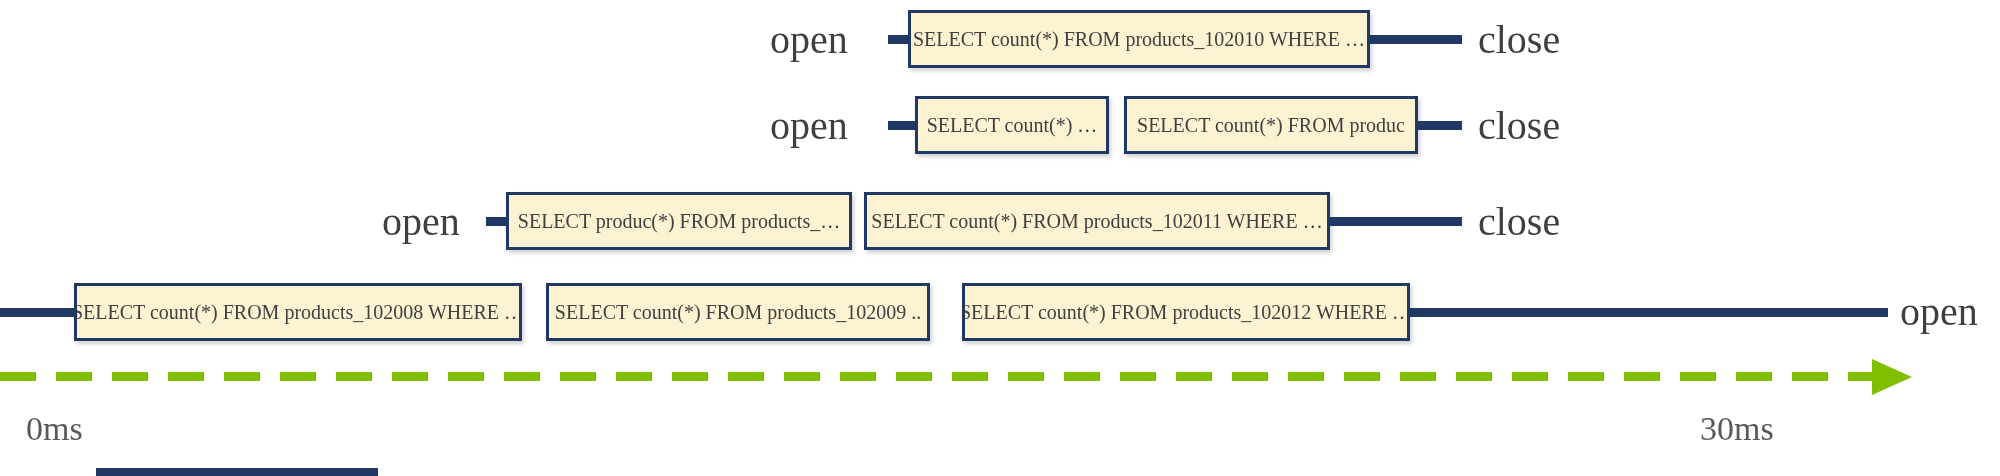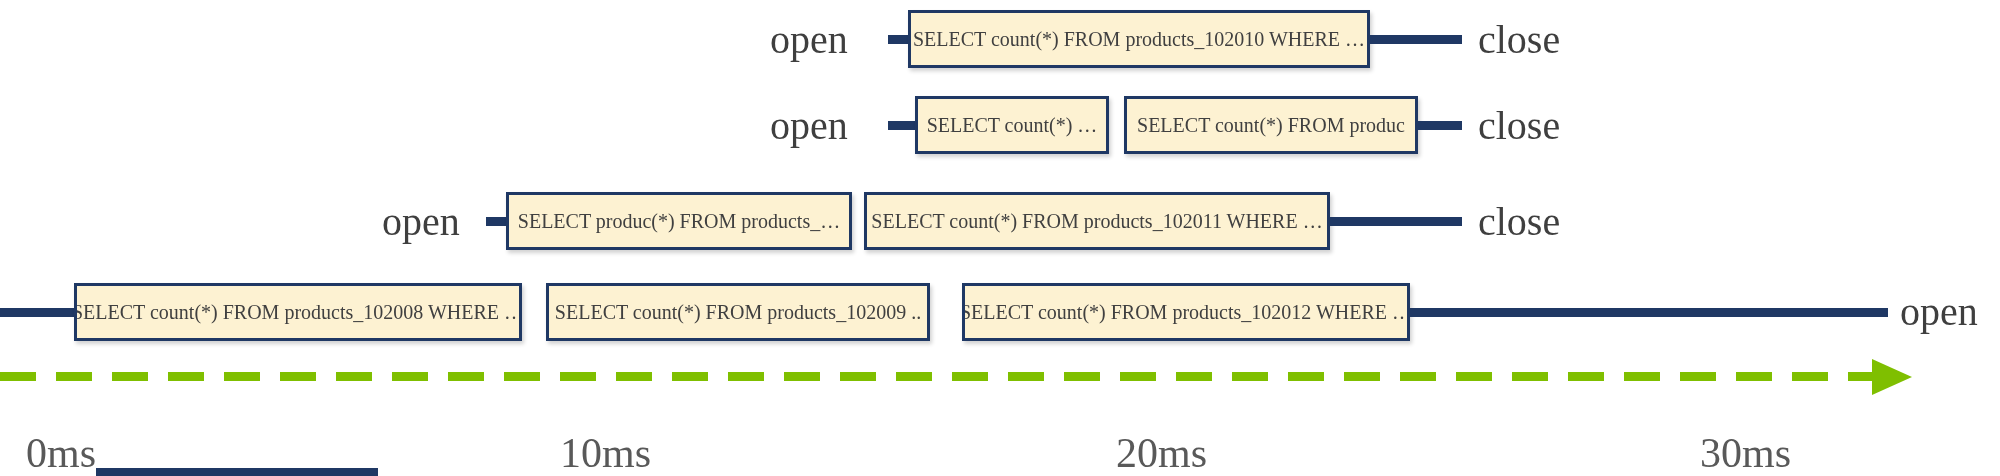--- a/index.html
+++ b/index.html
@@ -55,22 +55,22 @@
     left: 1872px;
     top: 359px;
     width: 0;
     height: 0;
     border-top: 18px solid transparent;
     border-bottom: 18px solid transparent;
     border-left: 40px solid #7fbf00;
   }
   .tick {
     position: absolute;
-    top: 432px;
-    font-size: 42px;
+    top: 412px;
+    font-size: 34px;
     color: #595959;
     white-space: nowrap;
     line-height: 1;
   }
   .bottom-bar {
     position: absolute;
     left: 96px;
     top: 468px;
     width: 282px;
     height: 8px;
@@ -122,19 +122,17 @@
   <div class="qbox" style="left:962px; top:283px; width:448px;">
     <span class="sql">SELECT count(*) FROM products_102012 WHERE …</span>
   </div>
   <div class="tl-line" style="left:1410px; top:308px; width:478px;"></div>
   <div class="end-label" style="left:1900px; top:312px;">open</div>
 
   <div class="dash-line"></div>
   <div class="arrow-head"></div>
 
   <div class="tick" style="left:26px;">0ms</div>
-  <div class="tick" style="left:560px;">10ms</div>
-  <div class="tick" style="left:1116px;">20ms</div>
   <div class="tick" style="left:1680px;margin-left:20px;">30ms</div>
 
   <div class="bottom-bar"></div>
 
 </div>
 
 </body></html>

